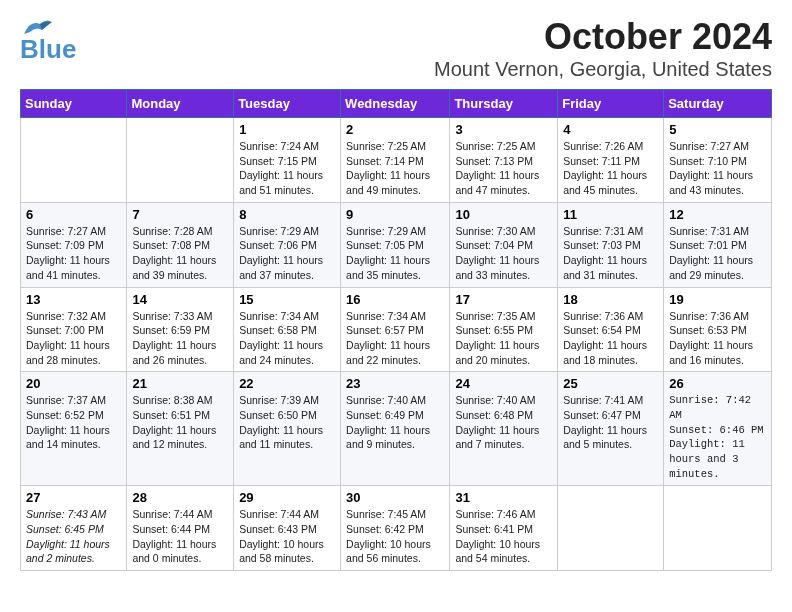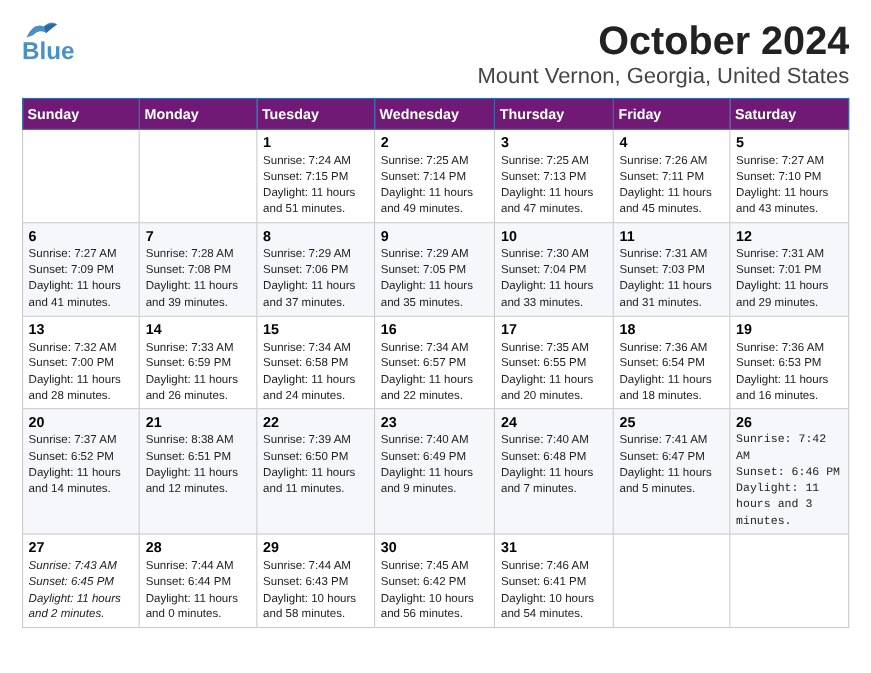--- a/index.html
+++ b/index.html
@@ -32,21 +32,21 @@
     .location {
       font-size: 20px;
       color: #444;
     }
     table {
       width: 100%;
       border-collapse: collapse;
       font-size: 11px;
     }
     thead tr th {
-      background: #701a75;
+      background: #6d28d9;
       color: #fff;
       padding: 6px 4px;
       text-align: left;
       font-size: 13px;
       font-weight: bold;
       border: 1px solid #3a6aaa;
     }
     tbody tr td {
       border: 1px solid #ccc;
       vertical-align: top;
@@ -76,21 +76,21 @@
 
 <div class="header">
   <div class="logo">
     <div style="display:flex;align-items:center;">
       <svg width="32" height="22" viewBox="0 0 32 22" style="margin-left:2px;">
         <path d="M2,18 Q8,4 18,8 Q24,2 30,6 Q22,8 20,14 Q14,10 8,16 Z" fill="#4a90c8"></path>
         <path d="M18,8 Q22,5 30,6 Q26,9 20,14 Z" fill="#2a6aa0"></path>
       </svg>
     </div>
     <div style="margin-top:-4px;">
-      <span style="font-size:22px;font-weight:bold;color:#4a90c8;margin-left:0;">Blue</span>
+      <span style="font-size:26px;font-weight:bold;color:#4a90c8;margin-left:0;">Blue</span>
     </div>
   </div>
   <div class="title-block">
     <div class="month-title">October 2024</div>
     <div class="location">Mount Vernon, Georgia, United States</div>
   </div>
 </div>
 
 <table>
   <thead>

